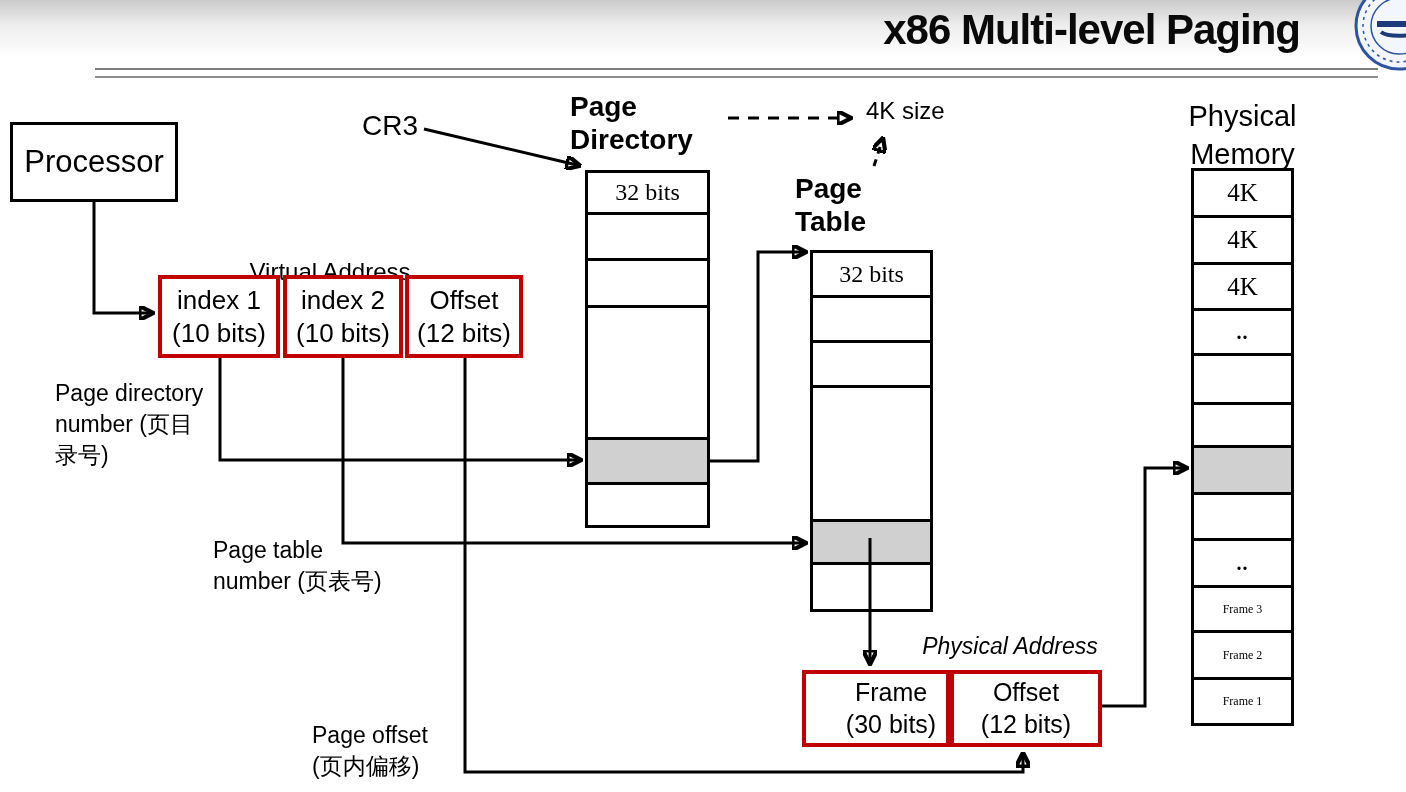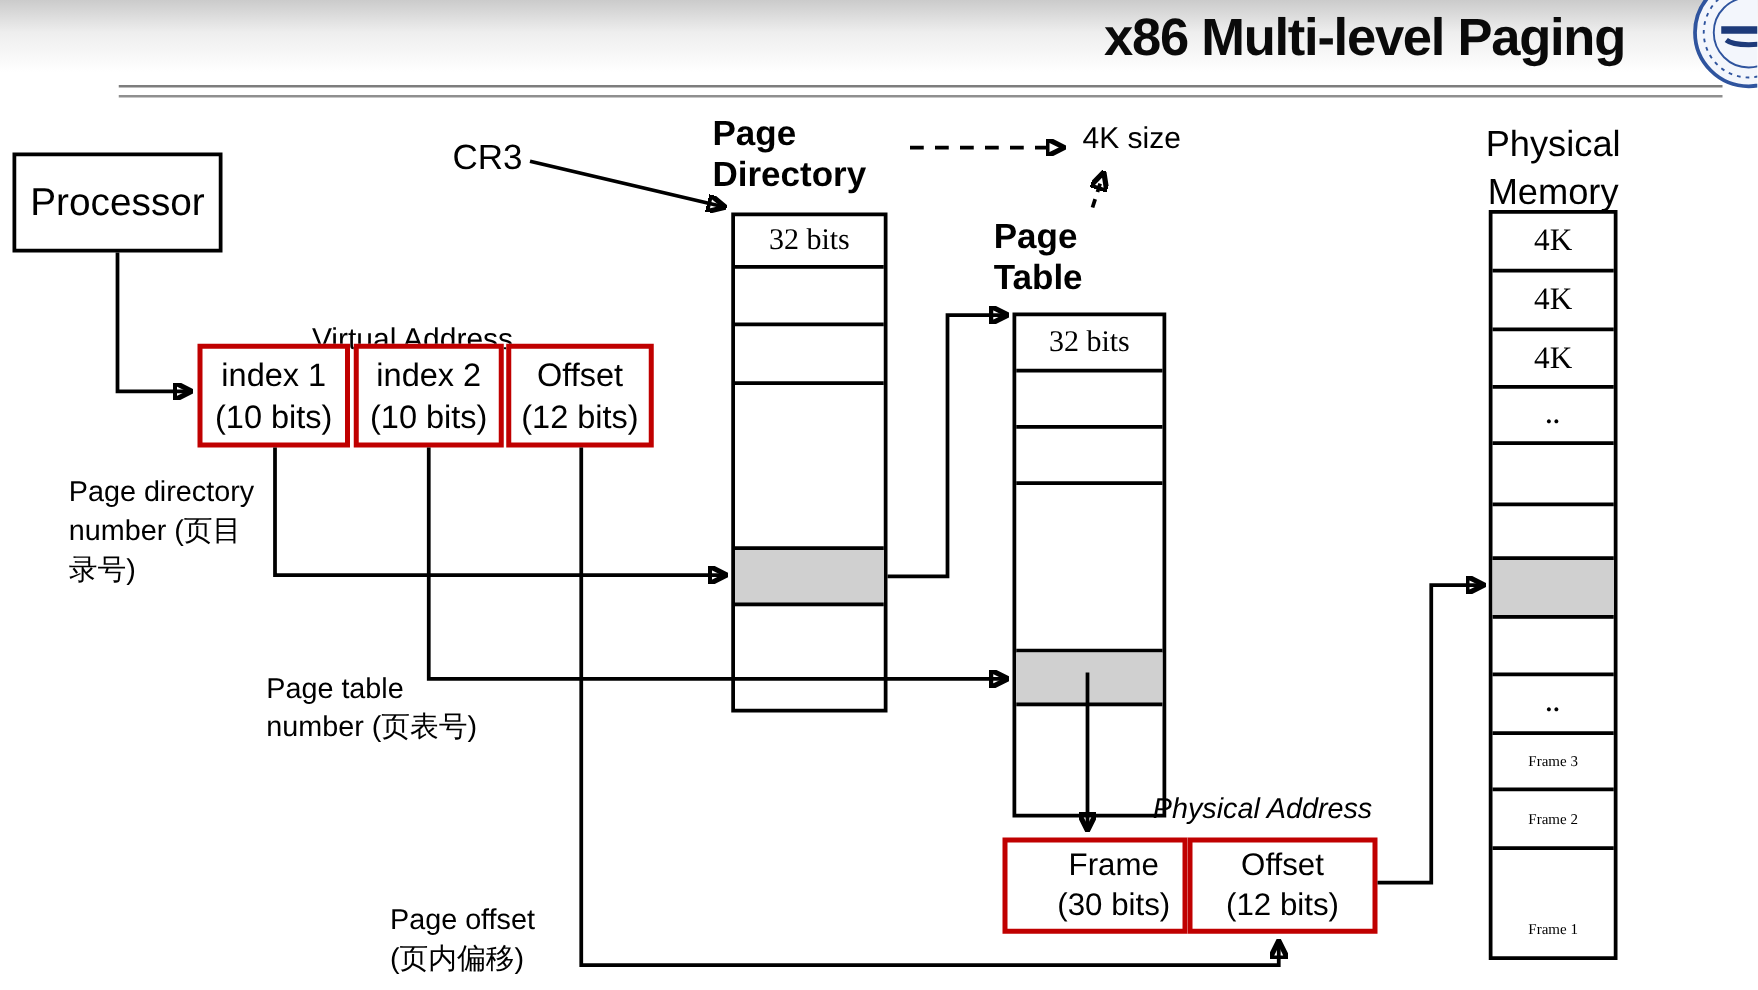--- a/index.html
+++ b/index.html
@@ -33,21 +33,21 @@
   }
 
   .memtable {
     border:3px solid #000; background:#fff; box-sizing:border-box;font-family:Liberation Serif, serif;
   }
   .memtable .cell {
     box-sizing:border-box; border-bottom:3px solid #000;
     display:flex; align-items:center; justify-content:center;
     font-size:24px;
   }
-  .memtable .cell:last-child { border-bottom:none;margin-top:42px; }
+  .memtable .cell:last-child { border-bottom:none; }
   .memtable .cell.shaded { background:#d0d0d0; }
   .pm .cell { font-size:25px; }
   .pm .cell.small { font-size:12px; }
   .pm .cell.dots { font-size:20px; font-weight:bold; letter-spacing:1px; }
 
   .hdr { font-weight:800; font-size:28px; line-height:1.18; }
   .hdr-reg { text-align:center; font-weight:400; font-size:29px; line-height:1.3; }
   .lbl { font-size:23px; line-height:1.35; }
   .caption { font-size:23px; }
 

